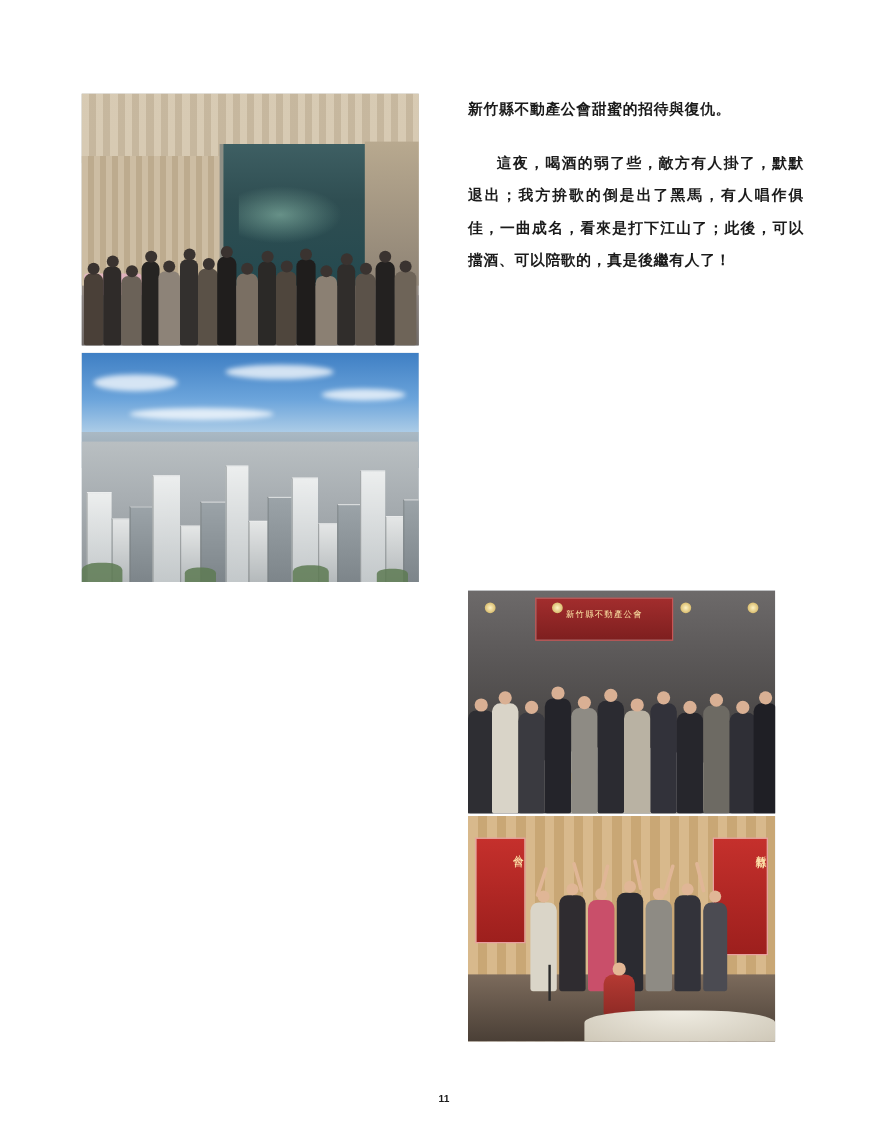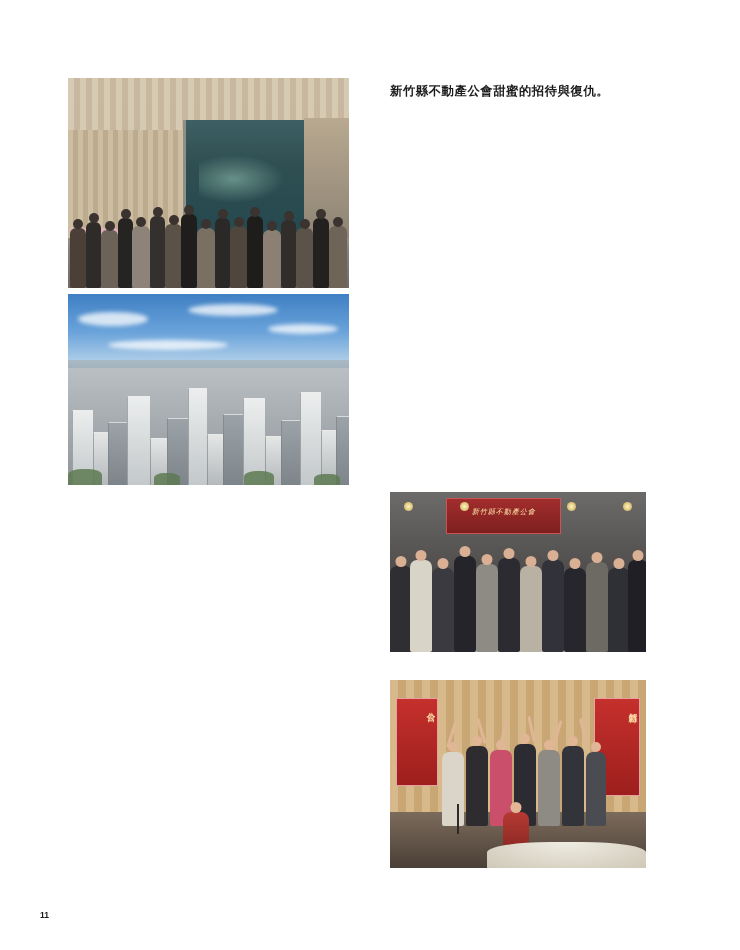--- a/index.html
+++ b/index.html
@@ -167,22 +167,21 @@
     border-radius: 40% 40% 0 0;
     opacity: .85;
   }
 
   
   #photo-banquet {
     position: absolute;
     left: 390px;
     top: 492px;
     width: 256px;
-    height: 160px;
-    font-style: italic;
+    height: 186px;
   }
   #photo-banquet .wall {
     position: absolute; inset: 0;
     background: linear-gradient(180deg, #6d6a6a 0%, #5b5858 30%, #4a4746 60%, #3c3a39 100%);
   }
   #photo-banquet .screen {
     position: absolute; left: 22%; top: 6px; width: 44%; height: 34px;
     background: linear-gradient(180deg, #a22d2d, #7e1f1f);
     border: 1px solid #c75555;
   }
@@ -288,25 +287,25 @@
   }
   #photo-stage .mic {
     position: absolute; left: 26%; bottom: 34px; width: 2px; height: 30px;
     background: #2b2b2b;
   }
 
   .page-number {
     position: absolute;
     left: 0; right: 0;
     bottom: 30px;
+    text-align: center;
     font-size: 8.5px;
     color: #1b1b1b;
     font-weight: bold;
     font-family: "Liberation Sans", sans-serif;
-    padding-left: 40px;
   }
 </style>
 </head>
 <body>
 
 <div class="page">
 
   <div class="photo" id="photo-interior">
     <div class="bg"></div>
     <div class="ceil"></div>
@@ -364,20 +363,21 @@
       <div class="green" style="left:176px; width:30px; height:14px;"></div>
       <div class="green" style="left:246px; width:26px; height:11px;"></div>
     </div>
   </div>
 
   <div class="col col-left" style="top:545px;">
   </div>
 
   <div class="col col-right">
     <p class="para block">新竹縣不動產公會甜蜜的招待與復仇。</p>
+    <p class="para indent">這夜，喝酒的弱了些，敵方有人掛了，默默退出；我方拚歌的倒是出了黑馬，有人唱作俱佳，一曲成名，看來是打下江山了；此後，可以擋酒、可以陪歌的，真是後繼有人了！</p>
   </div>
 
   <div class="photo" id="photo-banquet">
     <div class="wall"></div>
     <div class="screen">
       <span>新竹縣不動產公會</span>
     </div>
     <div class="lamp" style="left:14px;"></div>
     <div class="lamp" style="left:70px;"></div>
     <div class="lamp" style="right:70px;"></div>

